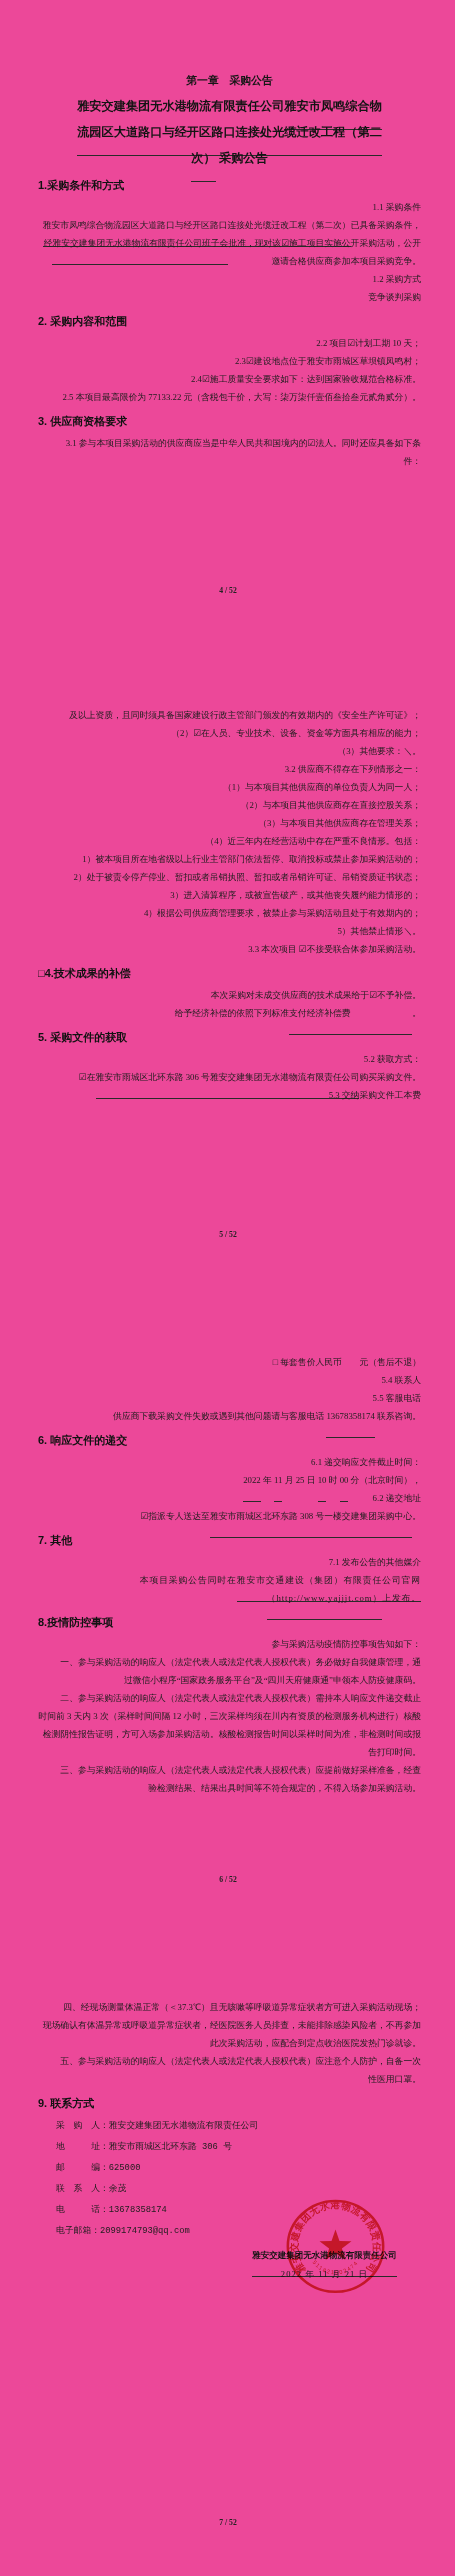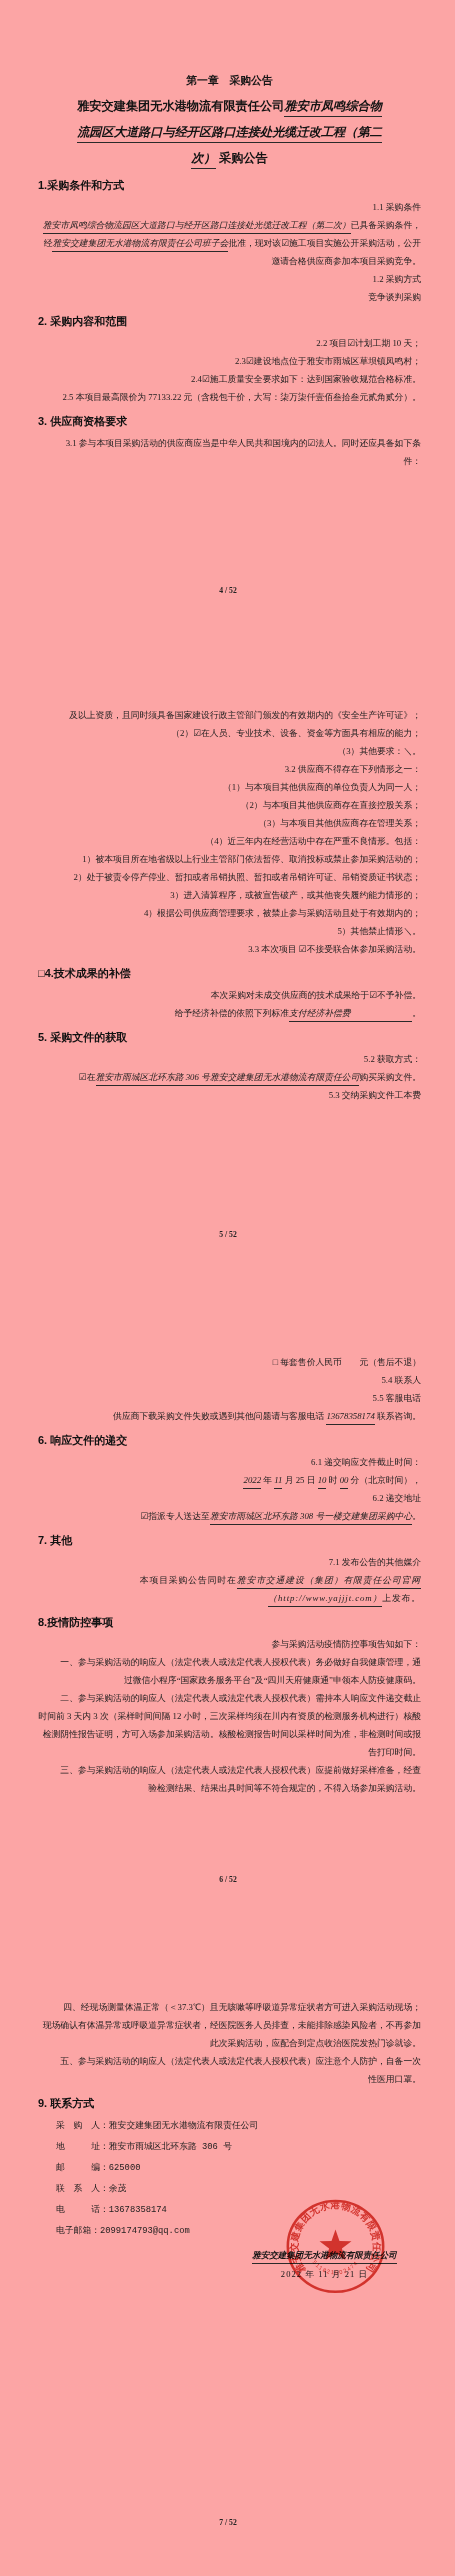--- a/index.html
+++ b/index.html
@@ -1,34 +1,34 @@
 <!DOCTYPE html>
 <html style="font-size:9px"><head>
 <meta charset="utf-8">
 <style>
   html,body{margin:0;padding:0;background:#e8e8e8;}
-  .doc{position:relative;width:456px;height:2576px;background:#fca5a5;overflow:hidden;
+  .doc{position:relative;width:456px;height:2576px;background:#ec4899;overflow:hidden;
        font-family:"Liberation Serif",serif;color:#1d1d1d;}
   .page{position:absolute;left:0;width:456px;box-sizing:border-box;
         padding-left:38px;padding-right:35px;}
   .pg1{top:0;height:644px;padding-top:72px;}
   .pg2{top:644px;height:644px;padding-top:62px;}
   .pg3{top:1289px;height:644px;padding-top:64px;}
   .pg4{top:1932px;height:644px;padding-top:66px;}
   .chap{text-align:center;font-family:"Liberation Sans",sans-serif;font-weight:bold;
         font-size:10.8px;line-height:16px;color:#161616;}
   .btitle{margin-top:4.6px;text-align:center;font-family:"Liberation Sans",sans-serif;
           font-weight:bold;font-size:12.2px;line-height:26px;color:#141414;}
   .hsec{font-family:"Liberation Sans",sans-serif;font-weight:bold;font-size:11px;
         line-height:16px;color:#121212;margin:6.8px 0 5.1px 0;}
   .t{font-size:8.8px;line-height:18px;margin:0;text-align:right;}
   .ind{text-indent:18px;}
   .ind4{text-indent:36px;}
   .ls{letter-spacing:0.9px;}
-  .u{border-bottom:0.7px solid #2a2a2a;padding-bottom:3px;font-style:italic;}
+  .u{border-bottom:0.7px solid #2a2a2a;padding-bottom:16px;}
   .pfoot{position:absolute;left:0;right:0;top:586px;text-align:center;
          font-weight:bold;font-size:7.7px;color:#222;}
   .ct{font-size:8.8px;line-height:21px;margin:0;text-indent:18px;font-family:Liberation Mono, monospace;}
   .sig-co{position:absolute;left:248px;top:317px;width:153px;text-align:center;
           font-weight:bold;font-size:8.5px;line-height:12.5px;color:#151515;}
   .sig-date{position:absolute;left:248px;top:337px;width:153px;text-align:center;
             font-size:8.5px;letter-spacing:1.1px;color:#151515;}
   .stamp{position:absolute;left:282px;top:265px;width:107px;height:101px;
          mix-blend-mode:multiply;opacity:.88;}
   .sealtxt{font-size:17px;font-weight:bold;fill:#d0362b;letter-spacing:1px;

